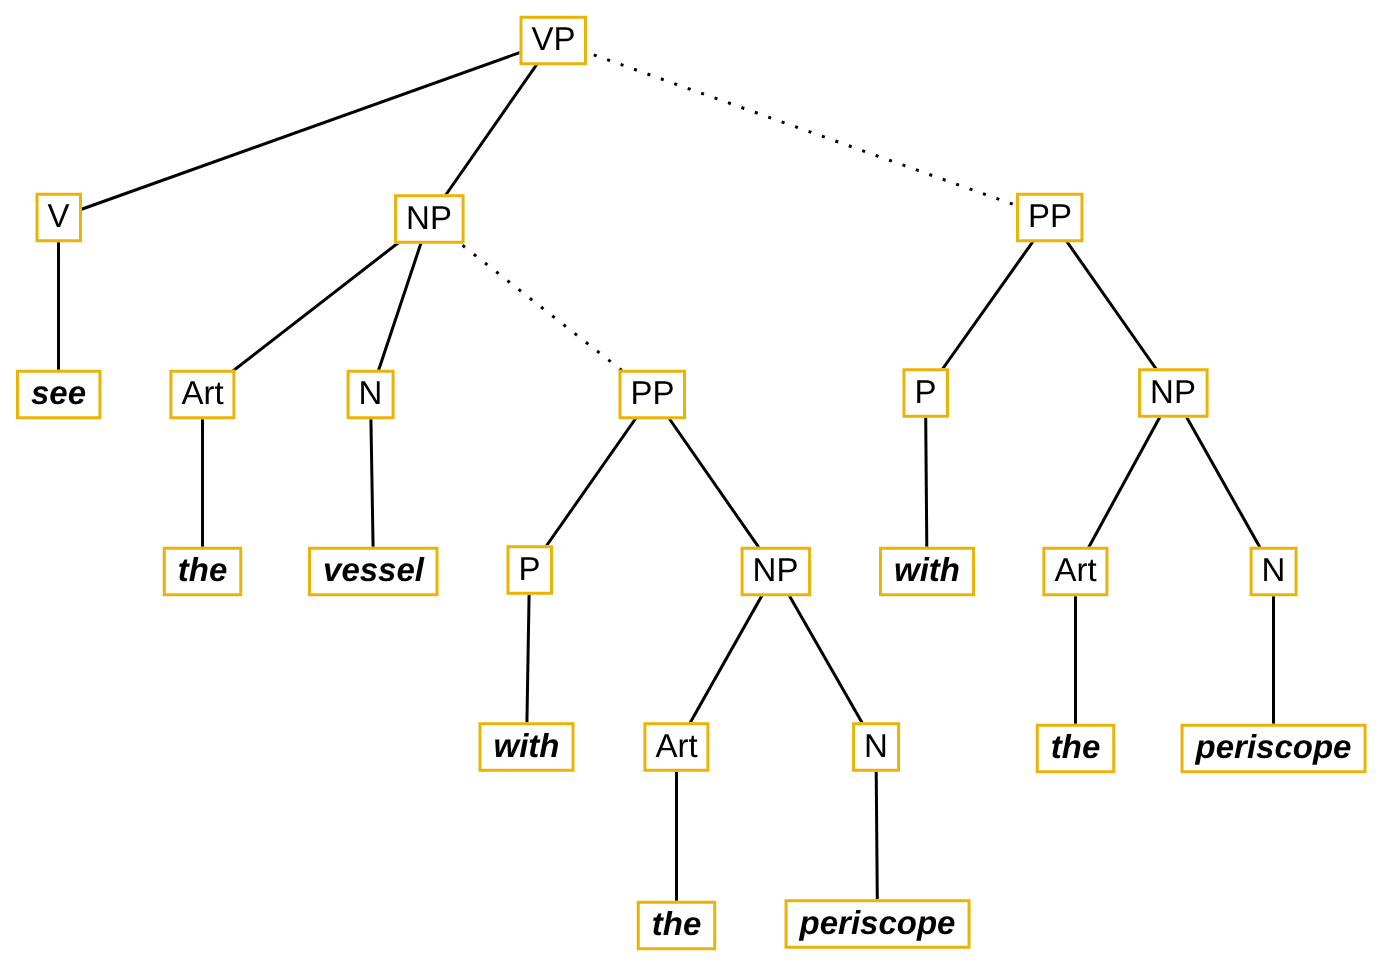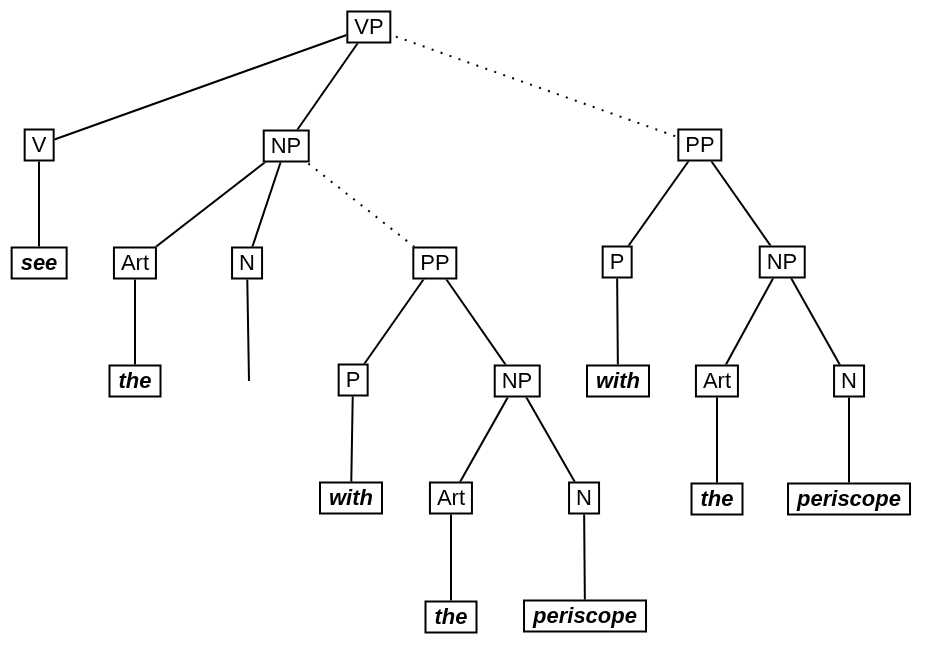--- a/index.html
+++ b/index.html
@@ -27,21 +27,21 @@
     fill: none;
   }
   .edge.dotted {
     stroke-dasharray: 2 7.5;
   }
   .node {
     position: absolute;
     z-index: 2;
     transform: translate(-50%, -50%);
     background: #ffffff;
-    border: 2px solid #000000;
+    border: 2px solid #eab308;
     color: #000000;
     font-size: 22px;
     line-height: 26px;
     padding: 1px 6px 2px 6px;
     white-space: nowrap;
     text-align: center;
   }
   .node.word {
     font-style: italic;
     padding: 1px 8px 2px 8px;
@@ -88,20 +88,21 @@
   <div class="node" style="left:700px; top:145px;">PP</div>
 
   <div class="node word" style="left:39px;  top:263px;">see</div>
   <div class="node" style="left:135px; top:263px;">Art</div>
   <div class="node" style="left:247px; top:263px;">N</div>
   <div class="node" style="left:435px; top:263px;">PP</div>
   <div class="node" style="left:617px; top:262px;">P</div>
   <div class="node" style="left:782px; top:262px;">NP</div>
 
   <div class="node word" style="left:135px; top:381px;">the</div>
+  <div class="node word" style="left:249px; top:381px;">vessel</div>
   <div class="node" style="left:353px; top:380px;">P</div>
   <div class="node" style="left:517px; top:381px;">NP</div>
   <div class="node word" style="left:618px; top:381px;">with</div>
   <div class="node" style="left:717px; top:381px;">Art</div>
   <div class="node" style="left:849px; top:381px;">N</div>
 
   <div class="node word" style="left:351px; top:498px;">with</div>
   <div class="node" style="left:451px; top:498px;">Art</div>
   <div class="node" style="left:584px; top:498px;">N</div>
   <div class="node word" style="left:717px; top:499px;">the</div>

